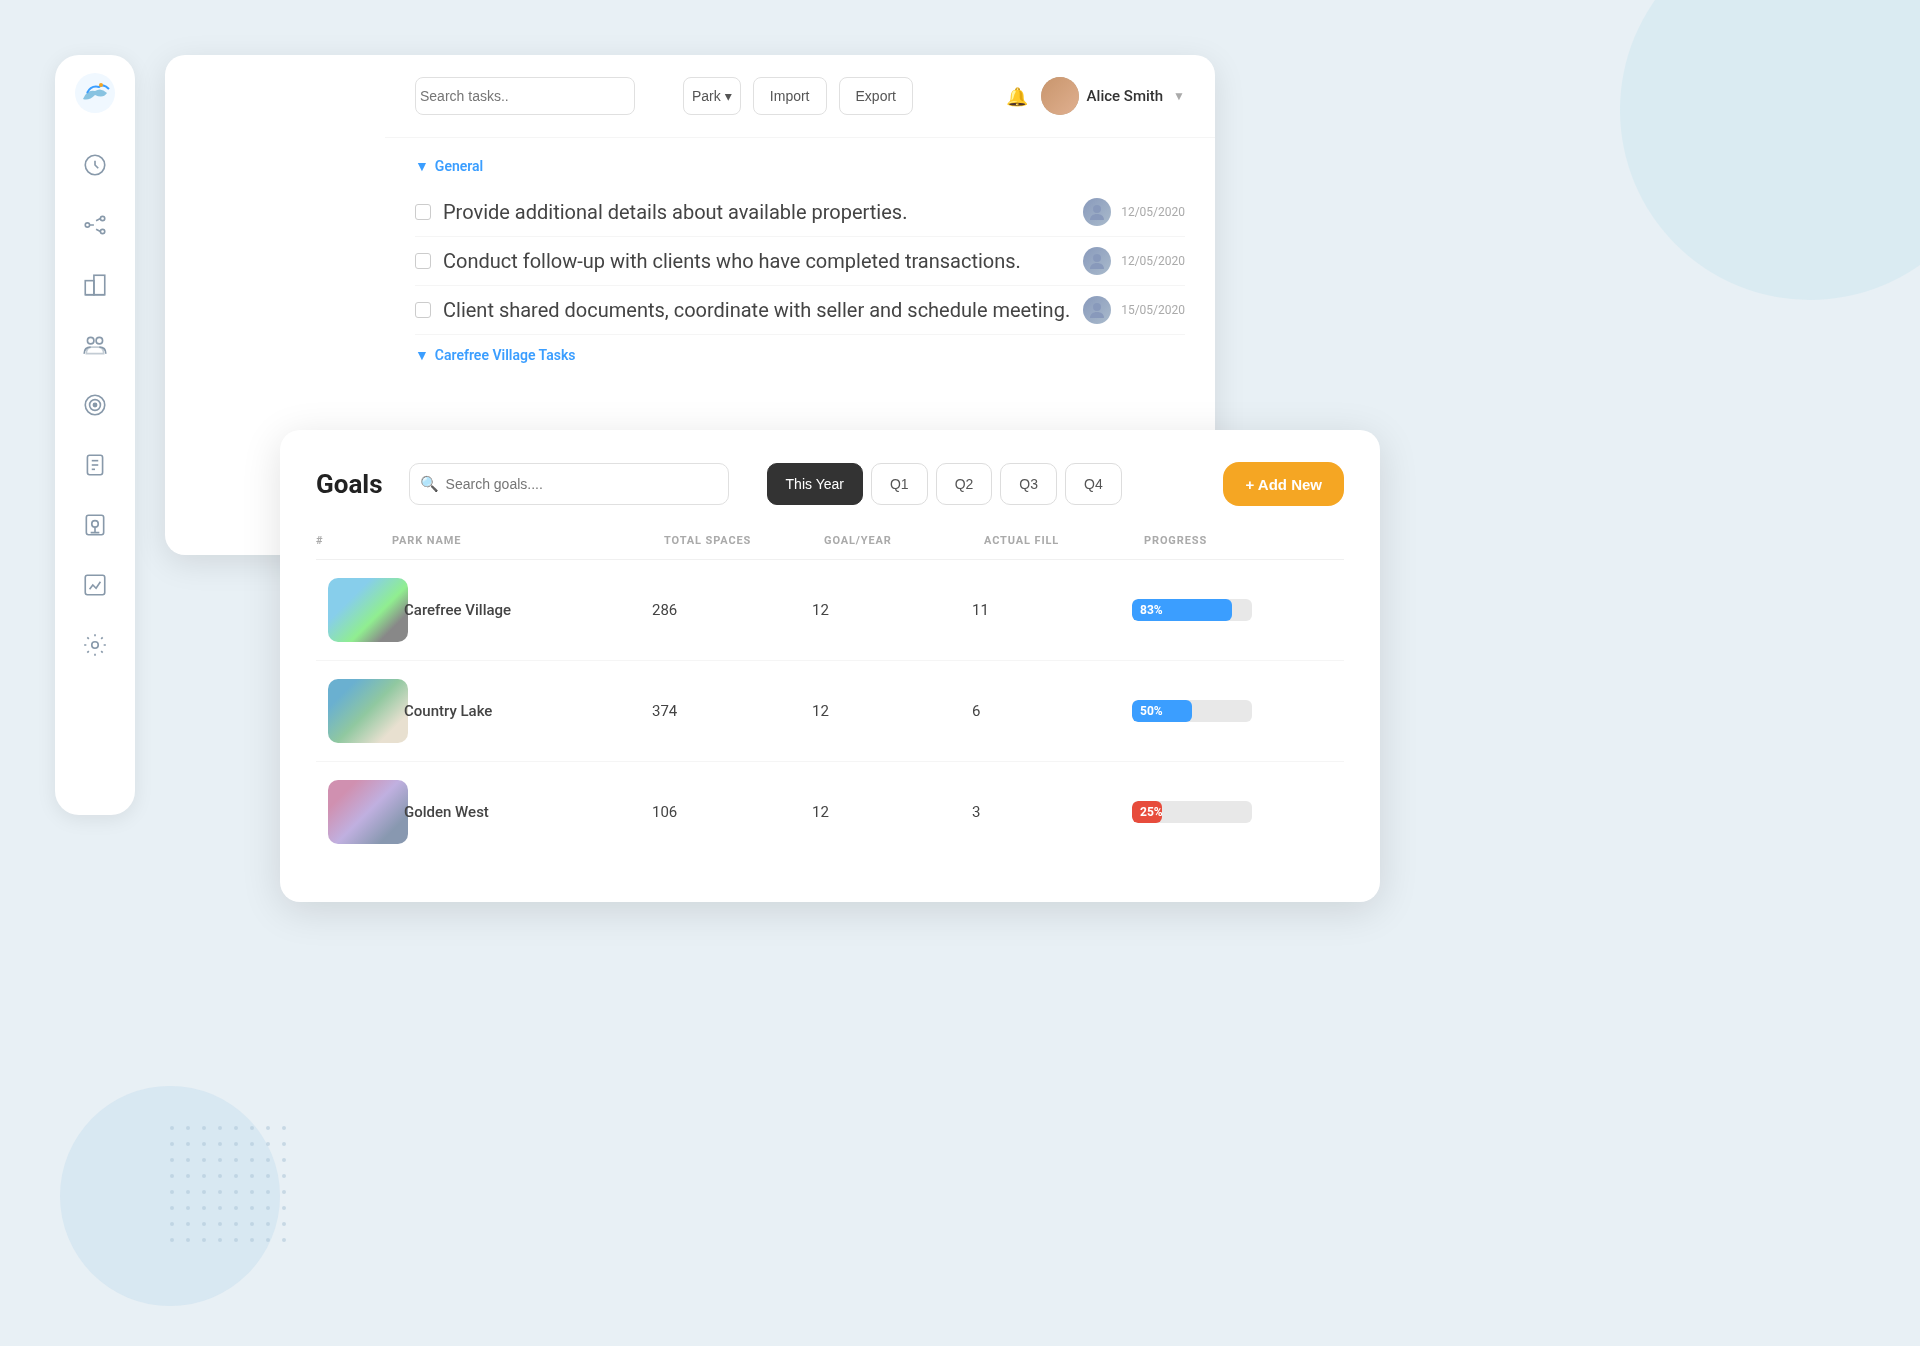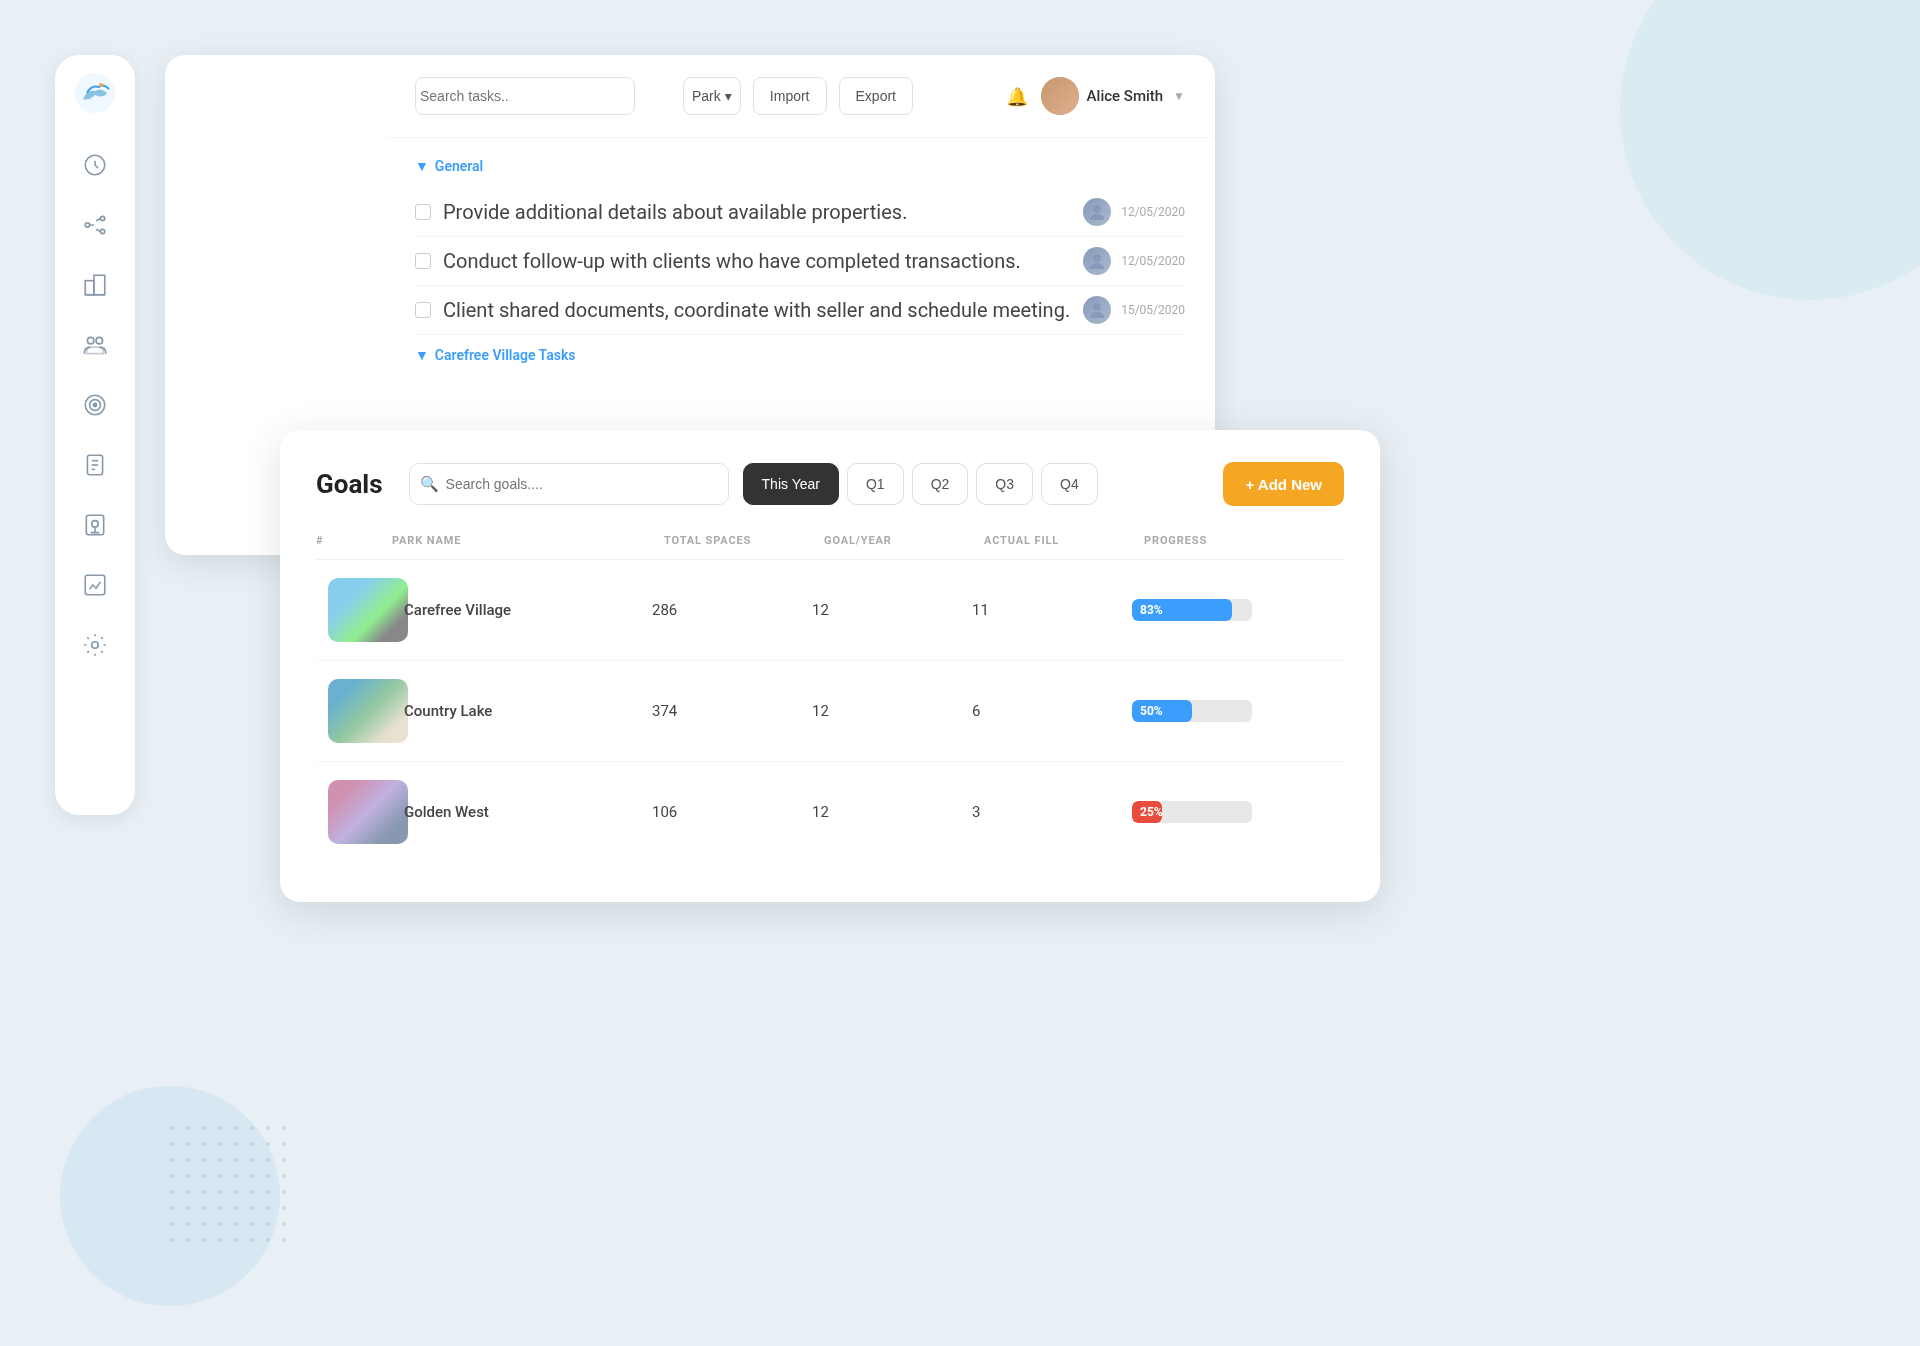--- a/index.html
+++ b/index.html
@@ -335,28 +335,29 @@
       background: white;
       font-size: 14px;
       color: #555;
       cursor: pointer;
       font-weight: 500;
     }
     .filter-btn.active {
       background: #333;
       color: white;
       border-color: #333;
+      margin-left: 24px;
     }
     .goals-add-btn {
       margin-left: auto;
       height: 44px;
       padding: 16px 22px;
       background: #f5a623;
       border: none;
-      border-radius: 10px;
+      border-radius: 16px;
       color: white;
       font-size: 15px;
       font-weight: 600;
       cursor: pointer;
       display: flex;
       align-items: center;
       gap: 6px;
     }
 
     

